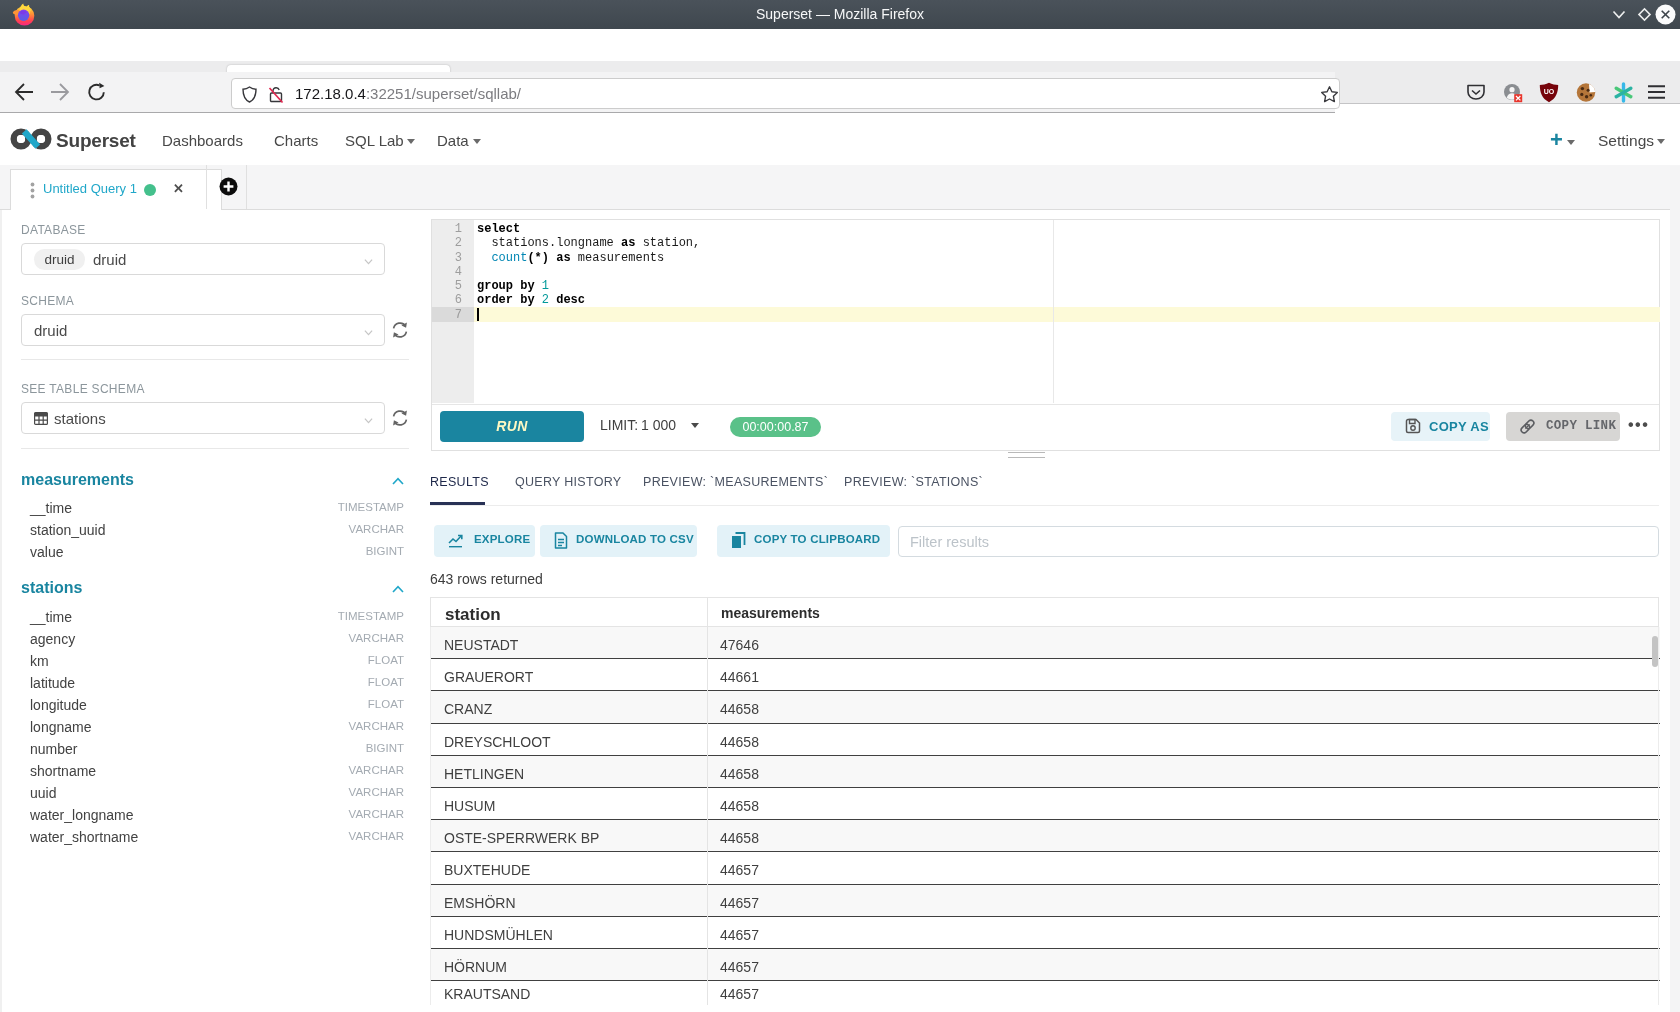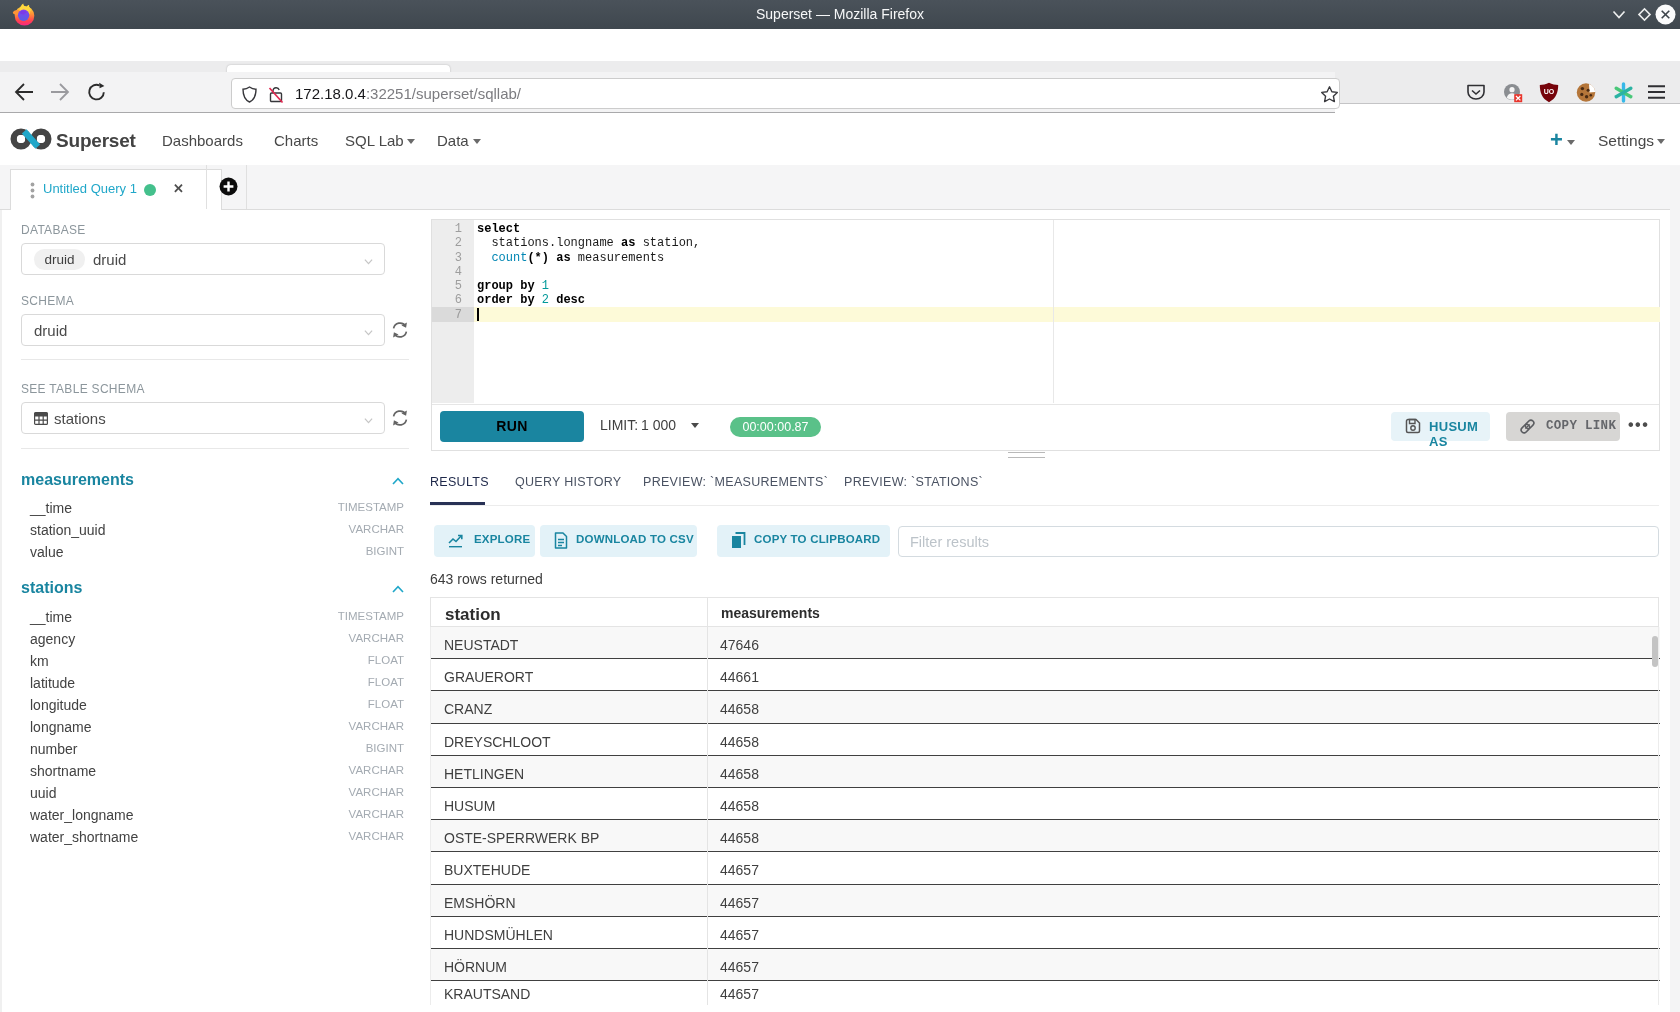--- a/index.html
+++ b/index.html
@@ -49,21 +49,21 @@
 #edbox { left:431px; top:219px; width:1229px; height:232px; background:#fff; border:1px solid #e0e0e0; }
 #gutter { left:0; top:0; width:42px; height:183px; background:#ededed; }
 .gnum { width:30px; text-align:right; font-family:"Liberation Mono", monospace; font-size:12px; color:#9d9d9d; }
 .cline { left:42px; font-family:"Liberation Mono", monospace; font-size:12px; color:#1a1a1a; white-space:pre; }
 .kw { font-weight:bold; color:#000; }
 .fn { color:#0086b3;margin-top:22px; }
 .num { color:#009999; }
 #activeline { left:42px; top:87px; width:1186px; height:15px; background:#fdfad8; }
 #printmargin { left:621px; top:0; width:1px; height:183px; background:#e8e8e8; }
 #edtoolbar { left:0; top:184px; width:1227px; height:46px; background:#fff; border-top:1px solid #e6e6e6; }
-#runbtn { left:8px; top:6px; width:144px; height:31px; background:#1a85a0; border-radius:4px; color:#000000; font-size:14px; font-weight:bold; text-align:center; line-height:31px; letter-spacing:.4px; }
+#runbtn { left:8px; top:6px; width:144px; height:31px; background:#1a85a0; border-radius:4px; color:#fef9c3; font-size:14px; font-weight:bold; text-align:center; line-height:31px; letter-spacing:.4px;font-style:italic; }
 #greenpill { left:298px; top:12px; width:91px; height:20px; background:#5ac189; border-radius:10px; color:#fff; font-size:12.5px; text-align:center; line-height:20px; }
 .toolbtn { top:7px; height:29px; border-radius:4px; font-size:13px; font-weight:bold; letter-spacing:.3px; }
 #saveas { left:959px; width:99px; background:#e7f3f8; color:#1985a0; }
 #copylink { left:1074px; width:114px; background:#d7d6d4; color:#64666a; font-size:12.5px;font-family:Liberation Mono, monospace; }
 
 
 .rtab { top:475px; font-size:12.5px; letter-spacing:.3px; color:#4a5262; white-space:nowrap; }
 .rbtn { top:525px; height:32px; background:#e3f2f8; border-radius:4px; color:#1985a0; font-size:11.5px; font-weight:bold; letter-spacing:.2px; white-space:nowrap; }
 #filterbox { left:898px; top:526px; width:761px; height:31px; background:#fff; border:1px solid #d4dbe0; border-radius:4px; }
 #restable { left:430px; top:597px; width:1230px; height:408px; overflow:hidden; }
@@ -347,21 +347,21 @@
       <div class="abs" style="left:168px;top:12px;font-size:14px;color:#3f3f3f">LIMIT:</div>
       <div class="abs" style="left:209px;top:12px;font-size:14px;color:#3f3f3f">1 000</div>
       <div class="abs caret" style="left:259px;top:18px;border-top-color:#4a4a4a"></div>
       <div class="abs" id="greenpill">00:00:00.87</div>
       <div class="abs toolbtn" id="saveas">
         <svg class="abs" style="left:14px;top:6px" width="16" height="16" viewBox="0 0 16 16">
             <path d="M1.5 3 A1.5 1.5 0 0 1 3 1.5 H11 L14.5 5 V13 A1.5 1.5 0 0 1 13 14.5 H3 A1.5 1.5 0 0 1 1.5 13 Z" stroke="#555" stroke-width="1.5" fill="none"></path>
             <path d="M4.5 1.5 H10 V5.5 H4.5 Z" stroke="#555" stroke-width="1.4" fill="none"></path>
             <circle cx="8" cy="10" r="2.2" stroke="#555" stroke-width="1.4" fill="none"></circle>
           </svg>
-        <div class="abs" style="left:38px;top:7px">HUSUM AS</div>
+        <div class="abs" style="left:38px;top:7px">COPY AS</div>
       </div>
       <div class="abs toolbtn" id="copylink">
         <svg class="abs" style="left:13px;top:6px" width="17" height="17" viewBox="0 0 17 17">
             <g transform="rotate(-45 8.5 8.5)" stroke="#5b5d61" stroke-width="1.6" fill="none">
               <rect x="0.8" y="5.6" width="9.4" height="5.8" rx="2.9"></rect>
               <rect x="6.8" y="5.6" width="9.4" height="5.8" rx="2.9"></rect>
               <path d="M5.5 8.5 L11.5 8.5" stroke-width="1.4"></path>
             </g>
           </svg>
         <div class="abs" style="left:40px;top:7px">COPY LINK</div>

